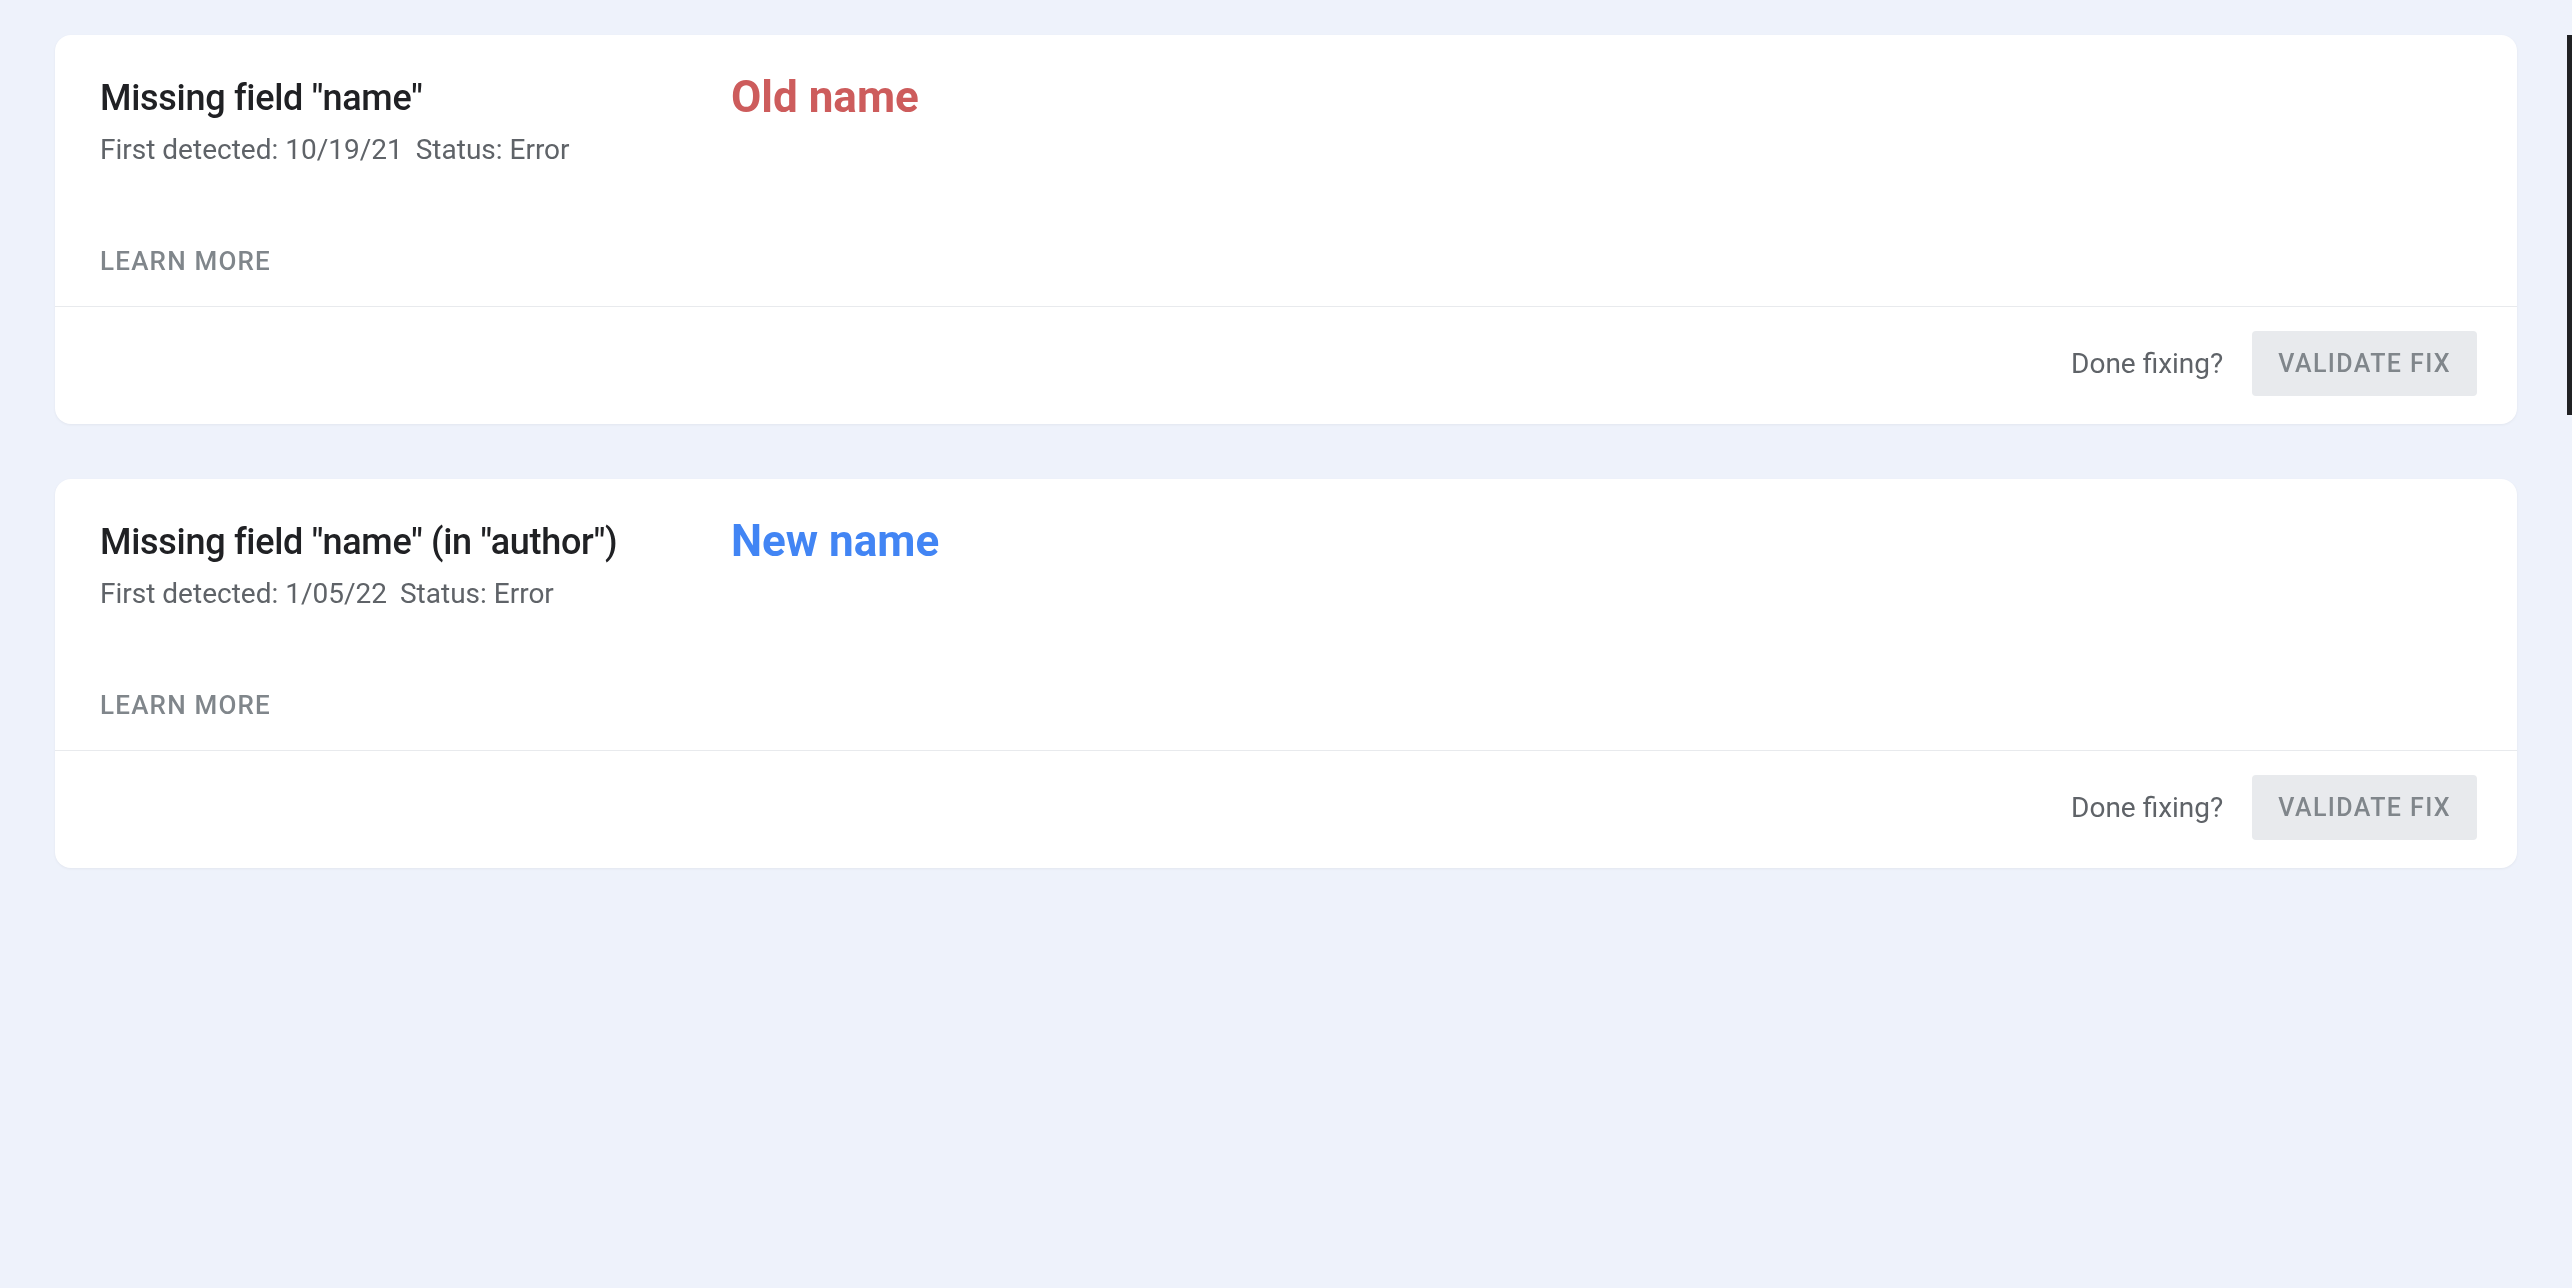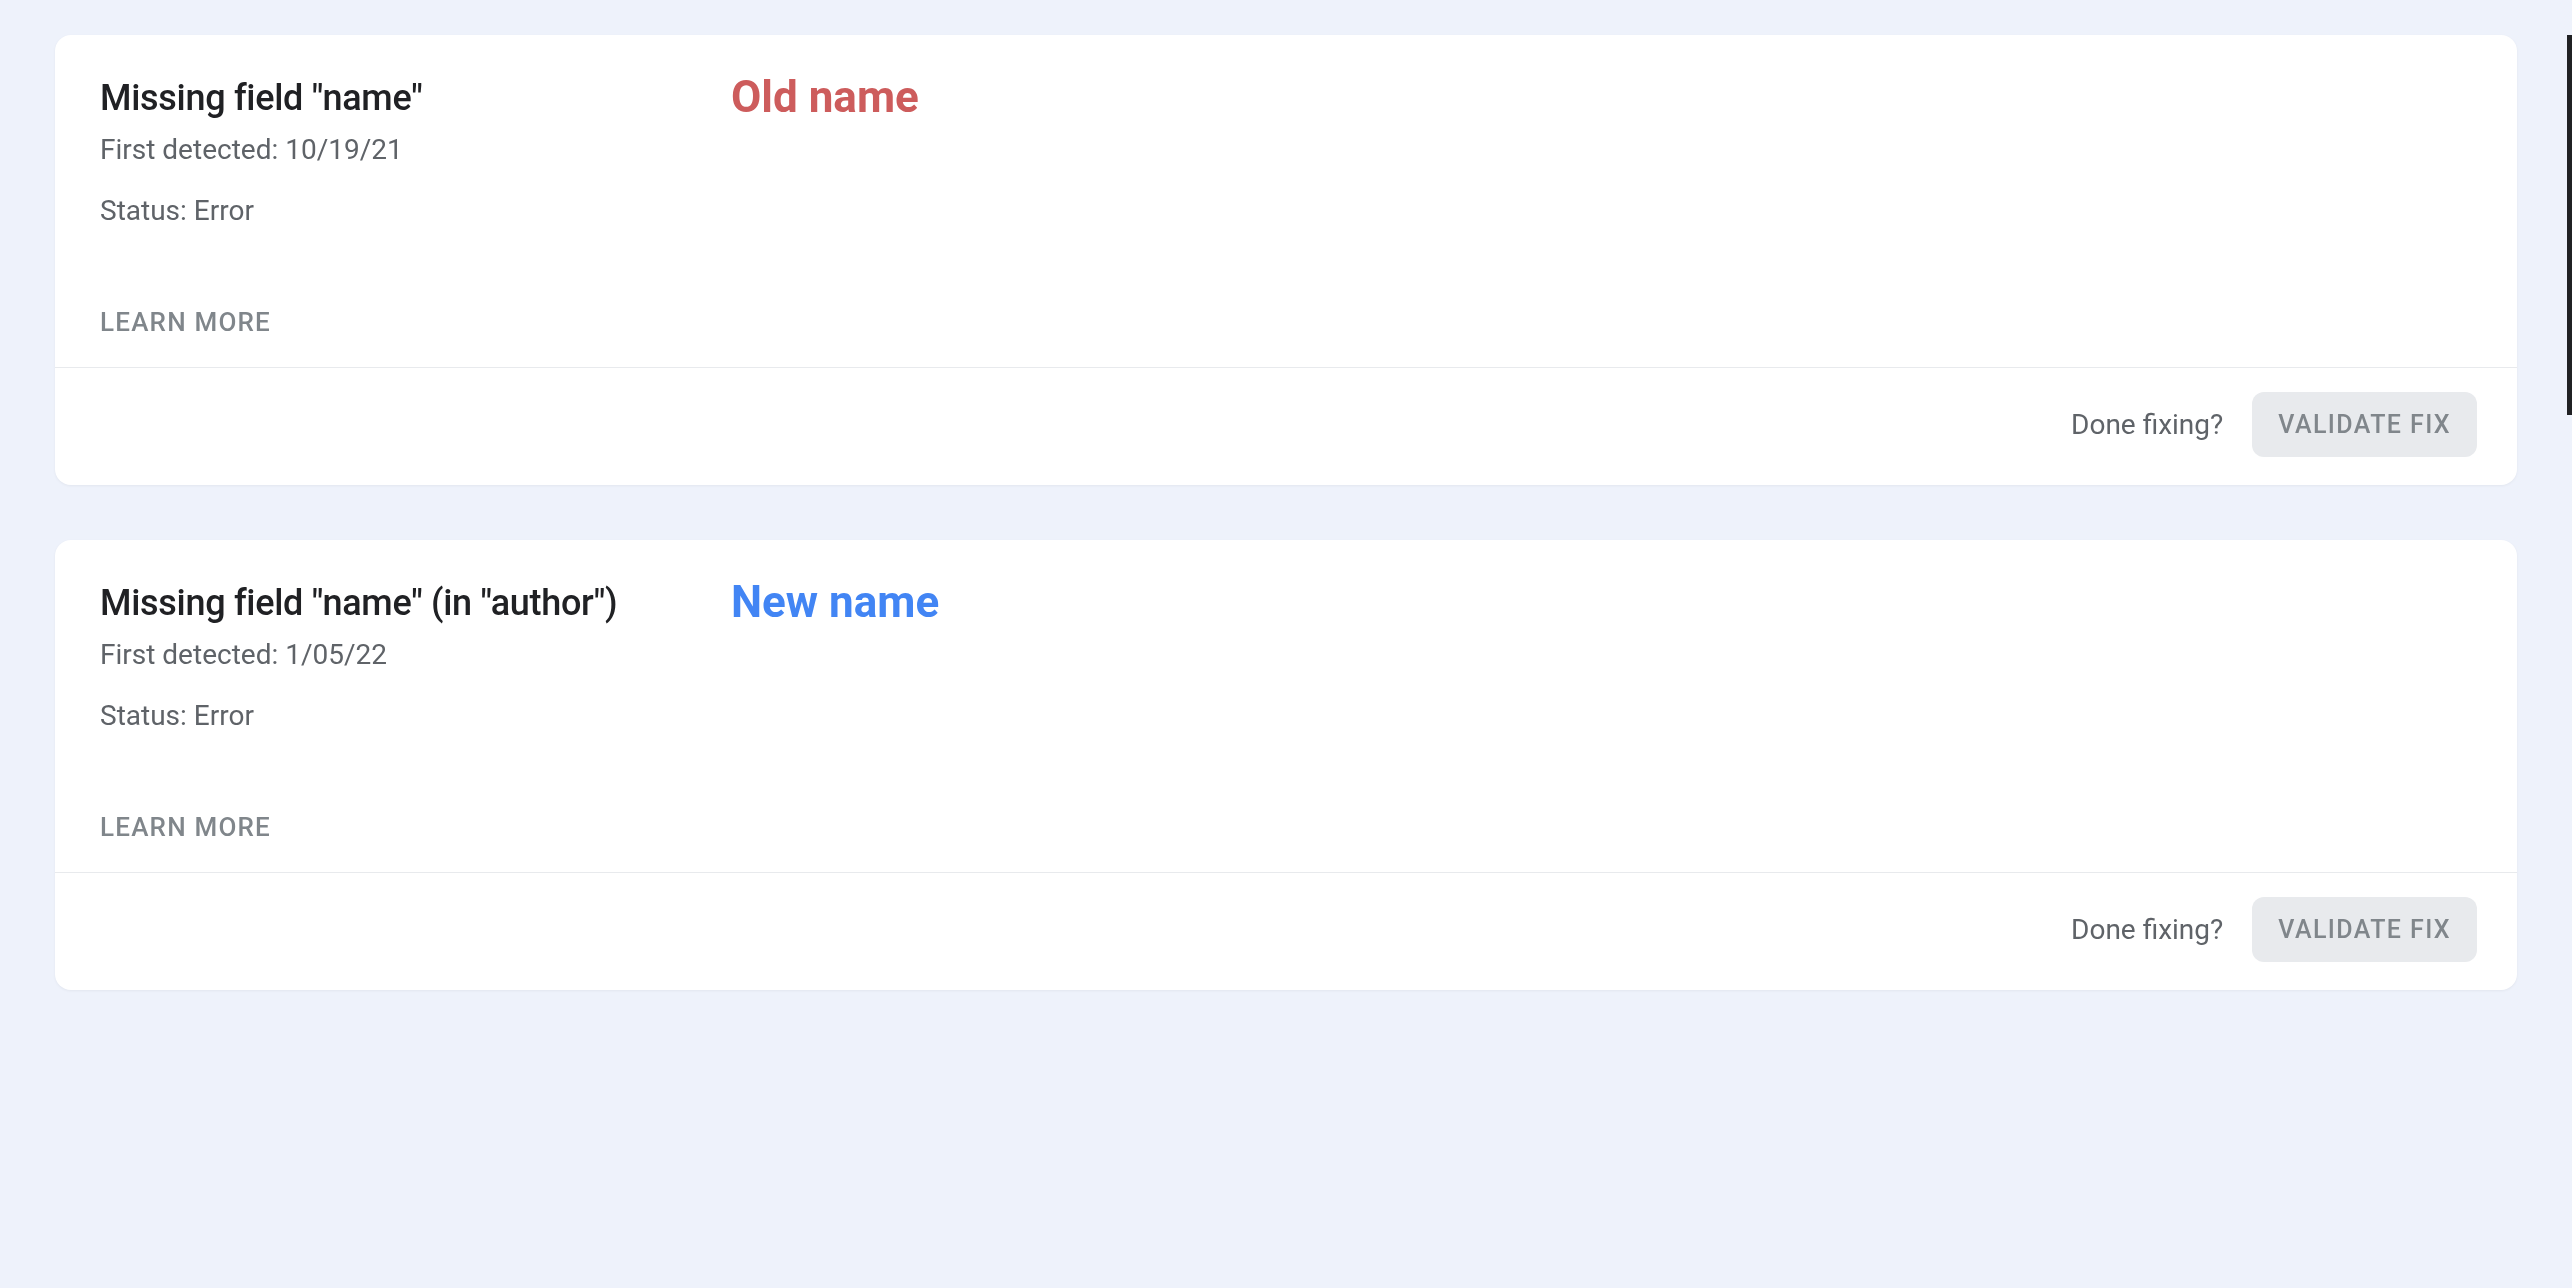--- a/index.html
+++ b/index.html
@@ -45,22 +45,21 @@
       color: #cd5c5c;
     }
     .annotation.new {
       color: #4285f4;
     }
     .meta-row {
       margin-top: 14px;
       font-size: 28px;
       color: #5f6368;
       display: flex;
-      gap: 28px;
-      flex-direction: column;
+      gap: 13px;
     }
     .meta-item {
       color: #5f6368;
     }
     .learn-more {
       margin-top: 80px;
       font-size: 26px;
       font-weight: 500;
       color: #80868b;
       letter-spacing: 1.2px;
@@ -86,21 +85,21 @@
     }
     .validate-btn {
       background: #e8eaed;
       border: none;
       padding: 18px 26px;
       font-size: 25px;
       font-weight: 500;
       color: #80868b;
       letter-spacing: 1.4px;
       cursor: pointer;
-      border-radius: 12px;
+      border-radius: 4px;
       font-family: inherit;
     }
     .scrollbar-indicator {
       position: absolute;
       right: -55px;
       top: 0;
       width: 5px;
       height: 380px;
       background: #202124;
     }

